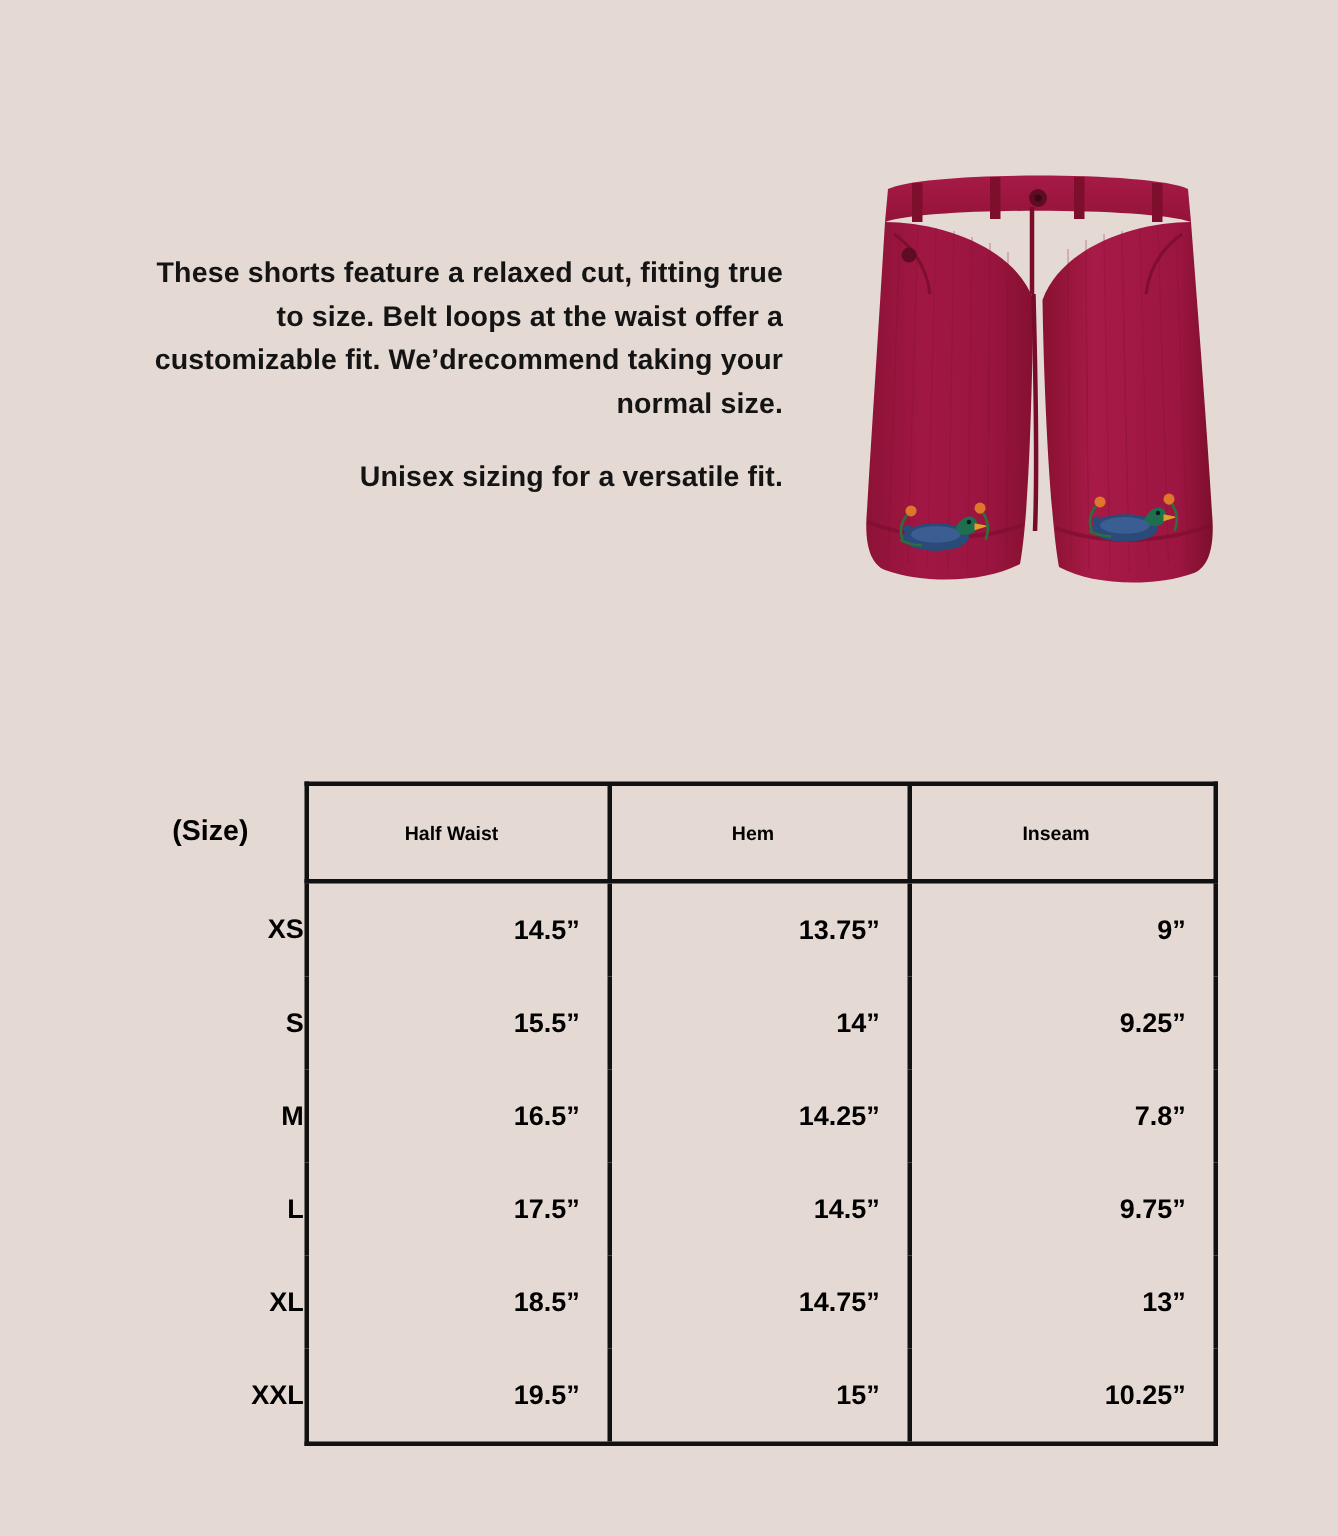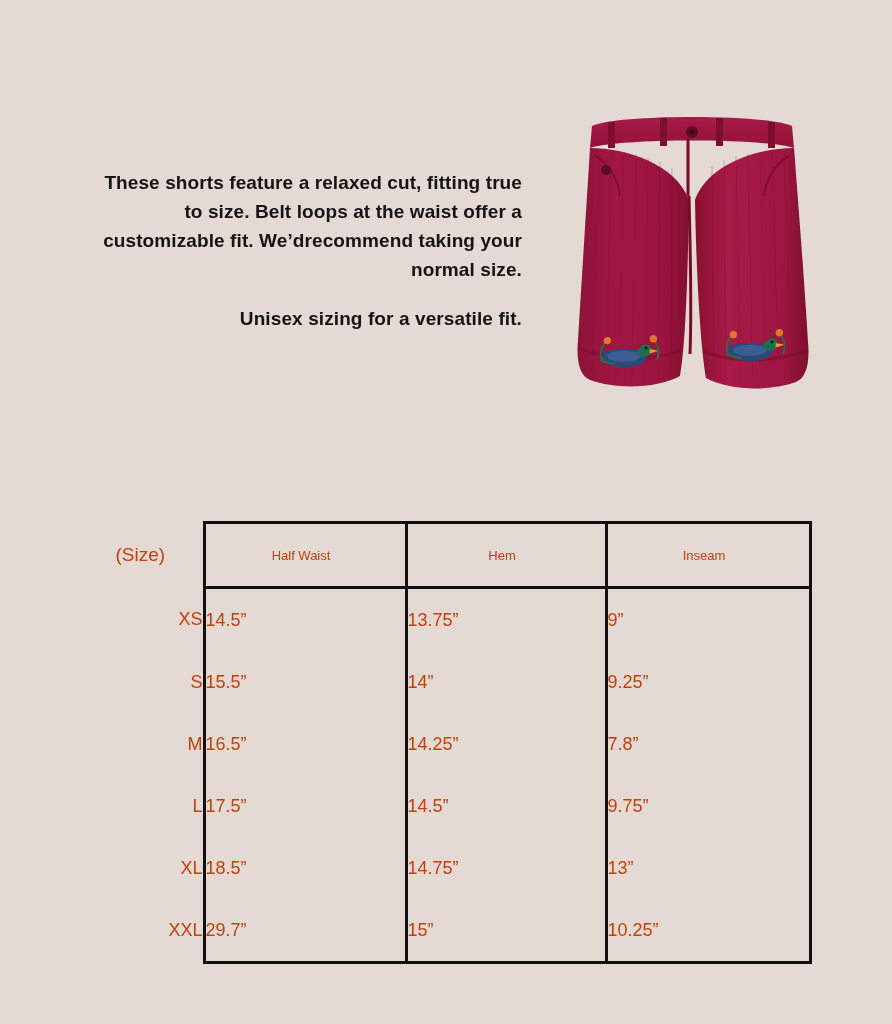--- a/index.html
+++ b/index.html
@@ -60,22 +60,22 @@
     width: 728px;
     table-layout: fixed;
   }
   table.size-table col.c0 { width: 122px; }
   table.size-table col.c1 { width: 202px; }
   table.size-table col.c2 { width: 200px; }
   table.size-table col.c3 { width: 204px; }
 
   table.size-table th, table.size-table td {
     font-size: 18px;
-    font-weight: normal;
-    color: #c2410c;
+    font-weight: bold;
+    color: #000000;
     text-align: center;
     padding: 0;
     height: 62px;
     vertical-align: middle;
   }
   
   .sizecol {
     border: none !important;
     background: transparent;
   }
@@ -96,22 +96,22 @@
   }
   table.size-table tr.lastrow td.meas {
     border-bottom: 3px solid #111111;
   }
   table.size-table th.meas {
     font-size: 13px;
   }
   
   td.meas .val {
     display: block;
-    text-align: left;
-    padding-right: 30px;
+    text-align: right;
+    padding-right: 18px;
   }
   th.meas .hdr {
     display: block;
     text-align: center;
     padding-right: 8px;
   }
   td.sizecol .lbl {
     display: block;
     text-align: right;
     padding-right: 0;
@@ -324,21 +324,21 @@
           </td>
         <td class="meas last">
             <span class="val">13”</span>
           </td>
       </tr>
       <tr class="lastrow">
         <td class="sizecol">
             <span class="lbl">XXL</span>
           </td>
         <td class="meas">
-            <span class="val">29.7”</span>
+            <span class="val">19.5”</span>
           </td>
         <td class="meas">
             <span class="val">15”</span>
           </td>
         <td class="meas last">
             <span class="val">10.25”</span>
           </td>
       </tr>
     </tbody>
   </table>

